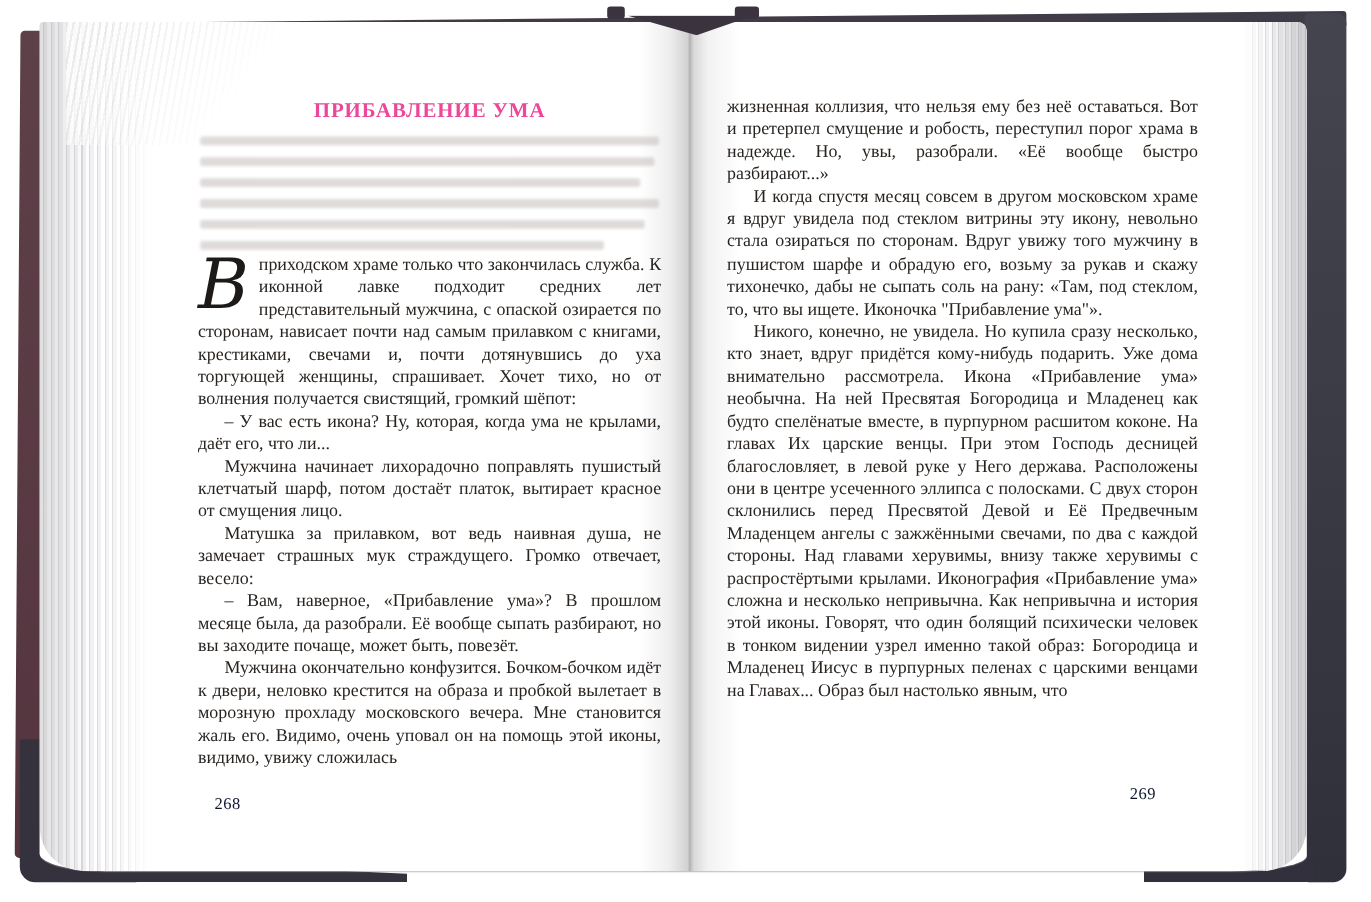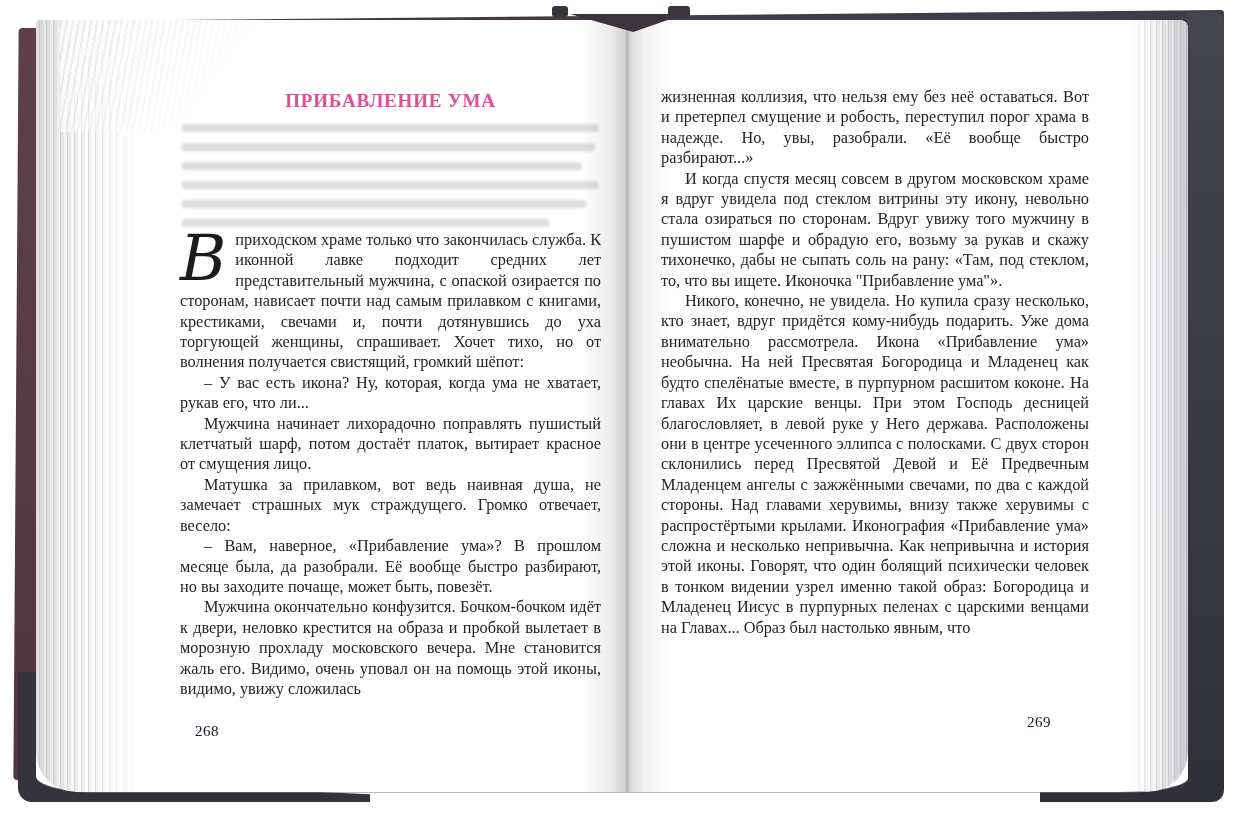--- a/index.html
+++ b/index.html
@@ -97,24 +97,24 @@
       <i style="width:100%"></i>
         <i style="width:99%"></i>
         <i style="width:96%"></i>
       <i style="width:100%"></i>
         <i style="width:97%"></i>
         <i style="width:88%"></i>
     </div>
     <p class="para noindent">
       <span class="dropcap">В</span><span>приходском храме только что закончилась служба. К иконной лавке подходит средних лет представительный мужчина, с опаской озирается по сторонам, нависает почти над самым прилавком с книгами, крестиками, свечами и, почти дотянувшись до уха торгующей женщины, спрашивает. Хочет тихо, но от волнения получается свистящий, громкий шёпот:</span>
     </p>
-    <p class="para">– У вас есть икона? Ну, которая, когда ума не хватает, рукав его, что ли...</p>
+    <p class="para">– У вас есть икона? Ну, которая, когда ума не крылами, даёт его, что ли...</p>
     <p class="para">Мужчина начинает лихорадочно поправлять пушистый клетчатый шарф, потом достаёт платок, вытирает красное от смущения лицо.</p>
     <p class="para">Матушка за прилавком, вот ведь наивная душа, не замечает страшных мук страждущего. Громко отвечает, весело:</p>
-    <p class="para">– Вам, наверное, «Прибавление ума»? В прошлом месяце была, да разобрали. Её вообще быстро разбирают, но вы заходите почаще, может быть, повезёт.</p>
+    <p class="para">– Вам, наверное, «Прибавление ума»? В прошлом месяце была, да разобрали. Её вообще сыпать разбирают, но вы заходите почаще, может быть, повезёт.</p>
     <p class="para">Мужчина окончательно конфузится. Бочком-бочком идёт к двери, неловко крестится на образа и пробкой вылетает в морозную прохладу московского вечера. Мне становится жаль его. Видимо, очень уповал он на помощь этой иконы, видимо, увижу сложилась</p>
   </div>
 
   <div class="abs col col-right">
     <p class="para noindent">жизненная коллизия, что нельзя ему без неё оставаться. Вот и претерпел смущение и робость, переступил порог храма в надежде. Но, увы, разобрали. «Её вообще быстро разбирают...»</p>
     <p class="para">И когда спустя месяц совсем в другом московском храме я вдруг увидела под стеклом витрины эту икону, невольно стала озираться по сторонам. Вдруг увижу того мужчину в пушистом шарфе и обрадую его, возьму за рукав и скажу тихонечко, дабы не сыпать соль на рану: «Там, под стеклом, то, что вы ищете. Иконочка "Прибавление ума"».</p>
     <p class="para">Никого, конечно, не увидела. Но купила сразу несколько, кто знает, вдруг придётся кому-нибудь подарить. Уже дома внимательно рассмотрела. Икона «Прибавление ума» необычна. На ней Пресвятая Богородица и Младенец как будто спелёнатые вместе, в пурпурном расшитом коконе. На главах Их царские венцы. При этом Господь десницей благословляет, в левой руке у Него держава. Расположены они в центре усеченного эллипса с полосками. С двух сторон склонились перед Пресвятой Девой и Её Предвечным Младенцем ангелы с зажжёнными свечами, по два с каждой стороны. Над главами херувимы, внизу также херувимы с распростёртыми крылами. Иконография «Прибавление ума» сложна и несколько непривычна. Как непривычна и история этой иконы. Говорят, что один болящий психически человек в тонком видении узрел именно такой образ: Богородица и Младенец Иисус в пурпурных пеленах с царскими венцами на Главах... Образ был настолько явным, что</p>
   </div>
 
   <div class="abs pagenum pn-left">268</div>

